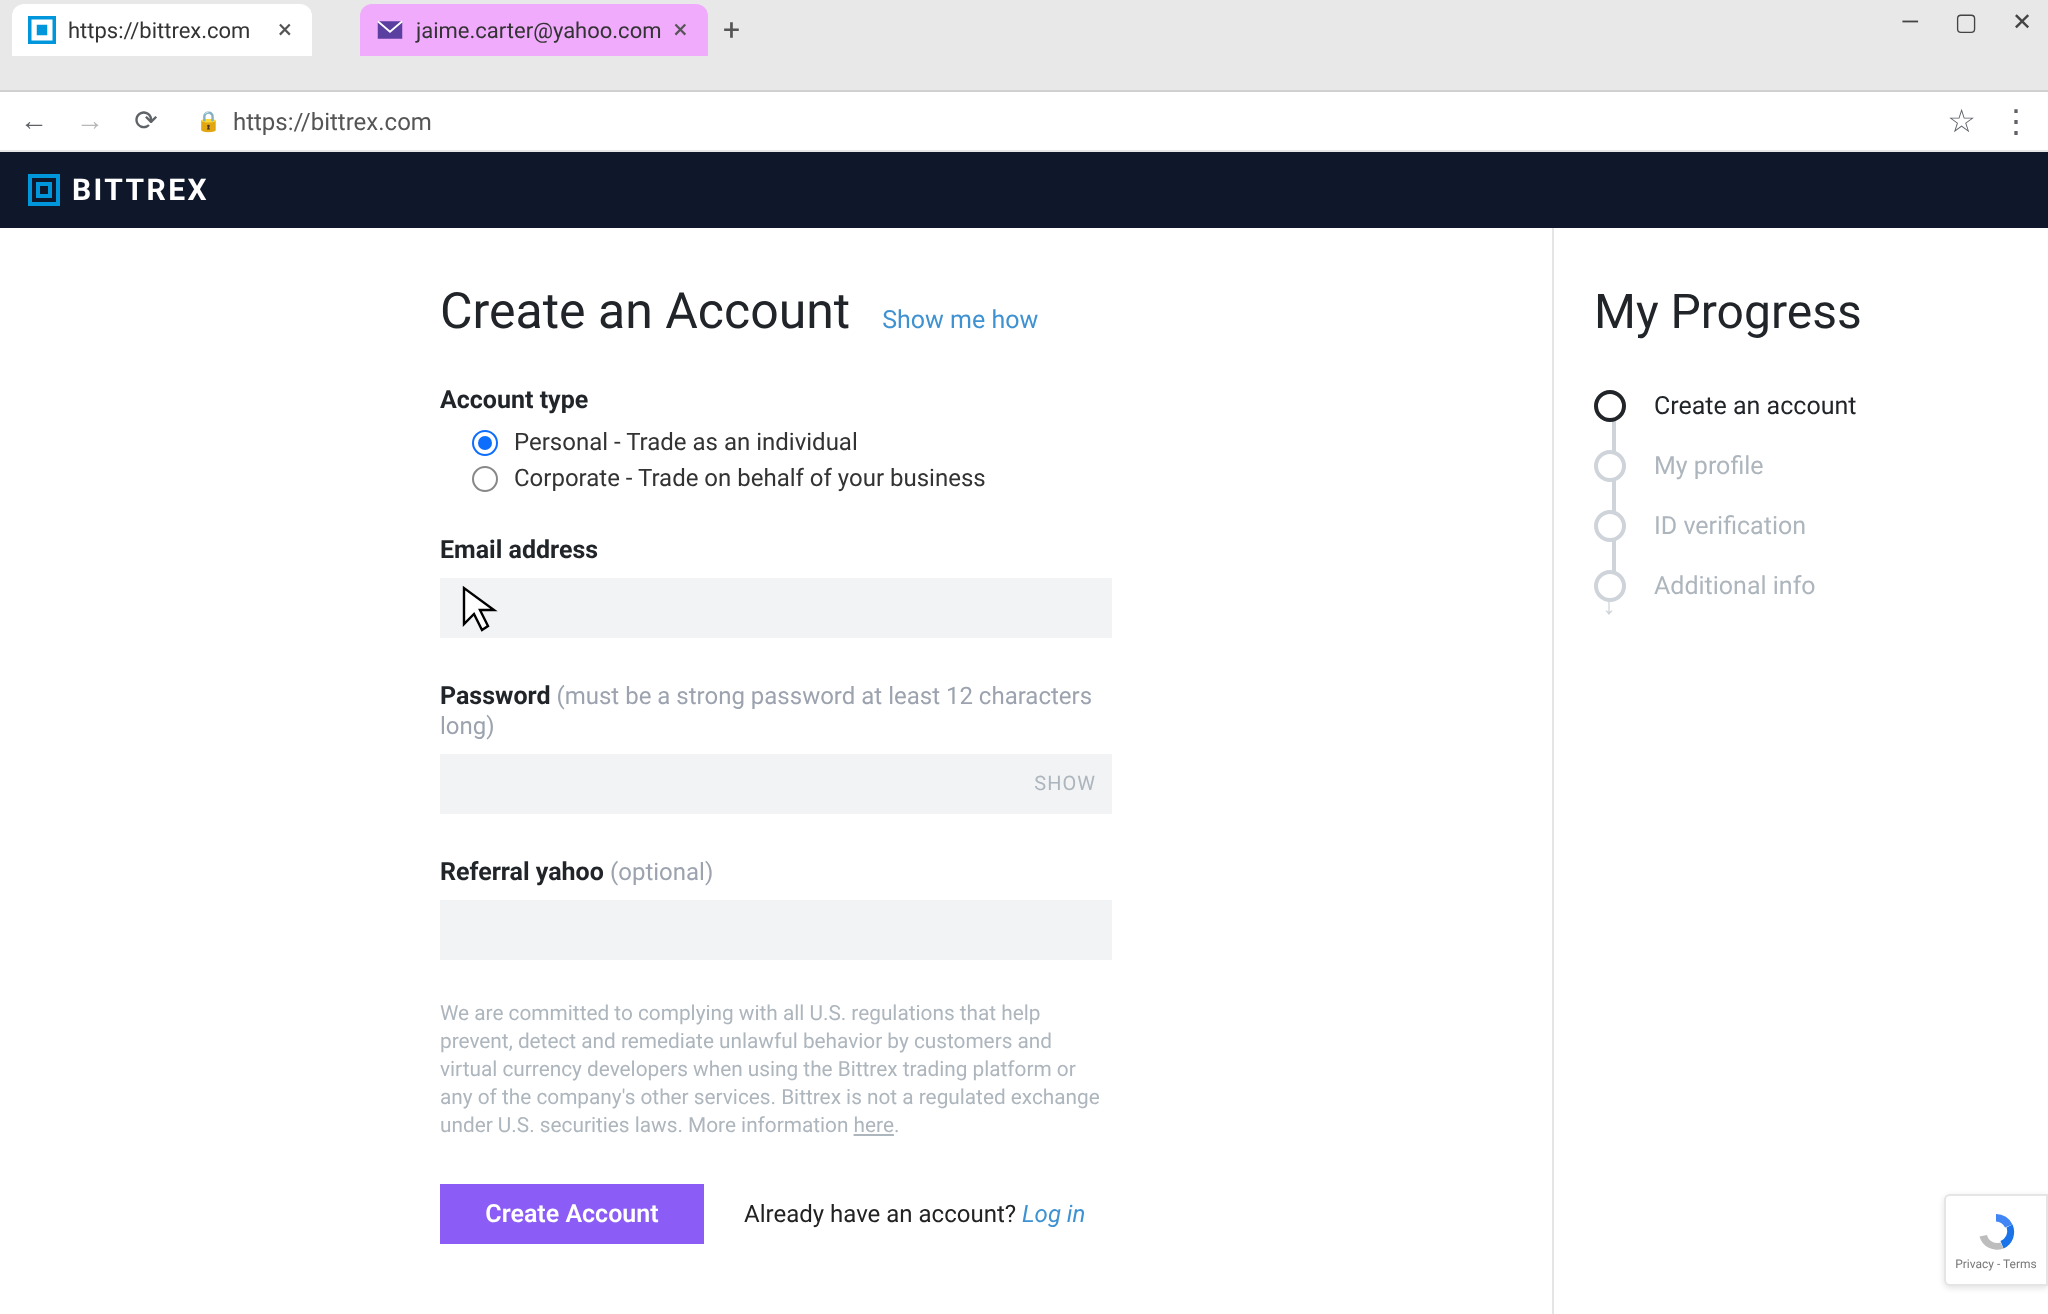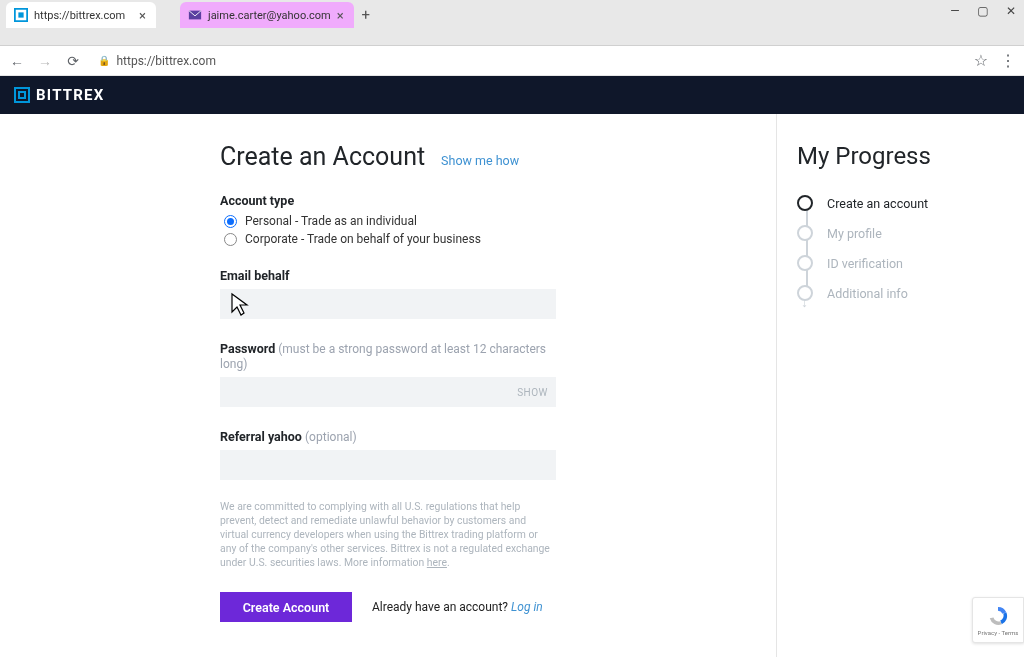--- a/index.html
+++ b/index.html
@@ -35,34 +35,34 @@
     .side-col { width: 248px; border-left: 1px solid #e5e5e5; padding: 28px 18px 0 20px; }
 
     
     h1.title { font-size: 25px; font-weight: 400; color: #212529; display: inline-block; }
     .show-link { font-size: 12.5px; color: #3f92d2; margin-left: 12px; }
 
     .form-wrap { width: 336px; }
     .section-label { font-size: 12.5px; font-weight: 700; color: #212529; margin-top: 22px; margin-bottom: 6px; }
     .hint { font-size: 12px; color: #9ca3af; font-weight: 400; }
 
-    .radio-row { display: flex; align-items: center; gap: 8px; font-size: 12px; color: #333; margin: 4px 4px; position: relative; }
+    .radio-row { display: flex; align-items: center; gap: 8px; font-size: 12px; color: #333; margin: 4px 16px; position: relative; }
     .radio-outer { width: 13px; height: 13px; border-radius: 50%; border: 1.5px solid #888; display: inline-flex; align-items: center; justify-content: center; background:#fff; }
     .radio-outer.selected { border-color: #0d6efd; }
     .radio-inner { width: 7px; height: 7px; border-radius: 50%; background: #0d6efd; }
 
     .text-input { width: 336px; height: 30px; background: #f1f3f5; border: none; padding: 0 10px; font-size: 13px; position: relative; }
     .pwd-wrap { position: relative; width: 336px; }
     .show-btn { position: absolute; right: 8px; top: 0; height: 30px; display: flex; align-items: center; font-size: 10px; color: #adb5bd; letter-spacing: 0.5px; background: transparent; border: none; }
 
     .legal { width: 336px; font-size: 10.4px; line-height: 1.35; color: #adb5bd; margin-top: 20px; }
     .legal .here { text-decoration: underline; }
 
     .actions { display: flex; align-items: center; margin-top: 22px; gap: 20px; }
-    .primary-btn { background: #6d28d9; color: #fff; border: none; height: 30px; width: 132px; font-size: 12.5px; font-weight: 600; }
+    .primary-btn { background: #8b5cf6; color: #fff; border: none; height: 30px; width: 132px; font-size: 12.5px; font-weight: 600; }
     .already { font-size: 12px; color: #222; }
     .login-link { color: #3f92d2; font-style: italic; }
 
     
     .side-col h2 { font-size: 24px; font-weight: 400; color: #212529; margin-bottom: 18px; }
     .steps { position: relative; }
     .step { display: flex; align-items: center; gap: 14px; height: 30px; }
     .step .circle { width: 16px; height: 16px; border-radius: 50%; border: 2px solid #ced4da; background: #fff; z-index: 1; }
     .step.active .circle { border-color: #212529; }
     .step .lbl { font-size: 12.5px; color: #adb5bd; }
@@ -148,21 +148,21 @@
         <span class="radio-outer selected">
             <span class="radio-inner"></span>
           </span>
         <span>Personal - Trade as an individual</span>
       </label>
       <label class="radio-row">
         <span class="radio-outer"></span>
         <span>Corporate - Trade on behalf of your business</span>
       </label>
 
-      <div class="section-label">Email behalf</div>
+      <div class="section-label">Email address</div>
       <input class="text-input" value="" style="">
 
       <div class="section-label">
         <span>Password</span><span class="hint"> (must be a strong password at least 12 characters long)</span>
       </div>
       <div class="pwd-wrap">
         <input type="password" class="text-input" value="" style="">
         <button class="show-btn">SHOW</button>
       </div>
 

